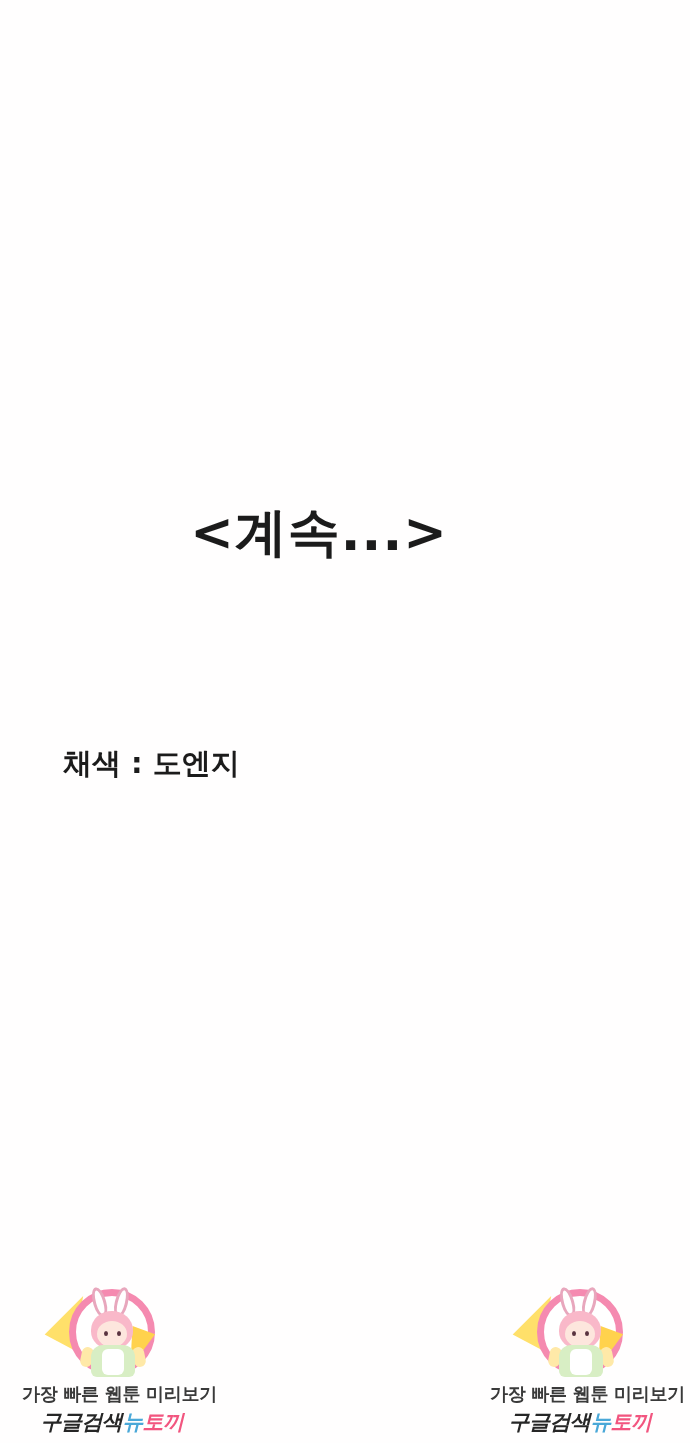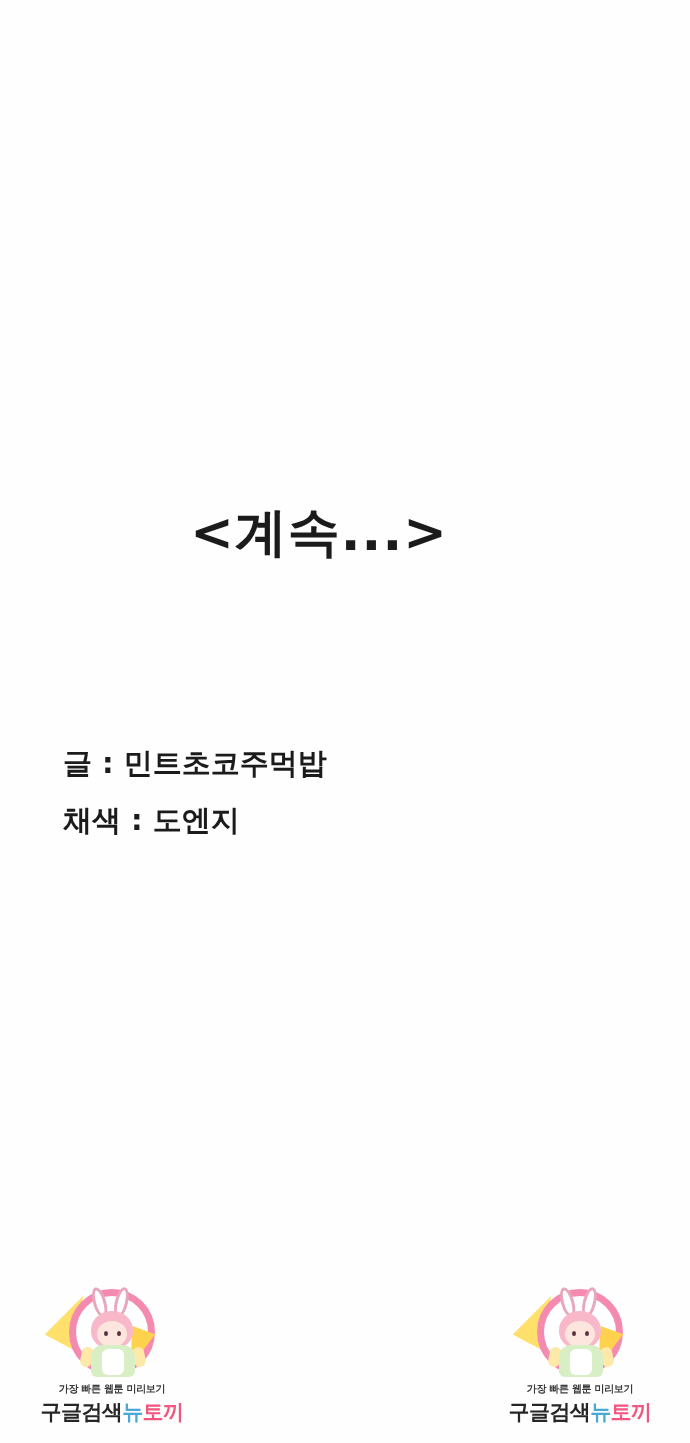--- a/index.html
+++ b/index.html
@@ -174,50 +174,50 @@
     width: 12px;
     height: 20px;
     background: #ffe9a8;
     border-radius: 6px;
   }
   .wm-sleeve.l { left: 34px; transform: rotate(12deg); }
   .wm-sleeve.r { left: 86px; transform: rotate(-12deg); }
 
   .wm-text-top {
     text-align: center;
-    font-size: 10px;
+    font-size: 18px;
     font-weight: 700;
     color: #3a3a3a;
     letter-spacing: -0.3px;
     margin-top: 1px;
     font-family: "DejaVu Sans", sans-serif;
     white-space: nowrap;
   }
   .wm-text-bottom {
     text-align: center;
     font-size: 21px;
     font-weight: 700;
     letter-spacing: -0.6px;
     margin-top: 2px;
     font-family: "DejaVu Sans", sans-serif;
     white-space: nowrap;
     color: #262626;
+    font-style: italic;
   }
   .wm-accent { color: #4aa8d8; }
   .wm-brand  { color: #f2557f; }
 </style>
 </head>
 <body>
 
 <div class="page">
 
   <div class="continue">&lt;계속...&gt;</div>
 
   <div class="credits">
-    <div class="credit-line">글 : 민트초코주먹밥</div>
     <div class="credit-line">채색 : 도엔지</div>
     <div class="credit-gap"></div>
   </div>
 
   <div class="watermark left">
     <div class="wm-art">
       <div class="wm-carrot"></div>
       <div class="wm-circle"></div>
       <div class="wm-carrot2"></div>
       <div class="wm-ear l"></div>

